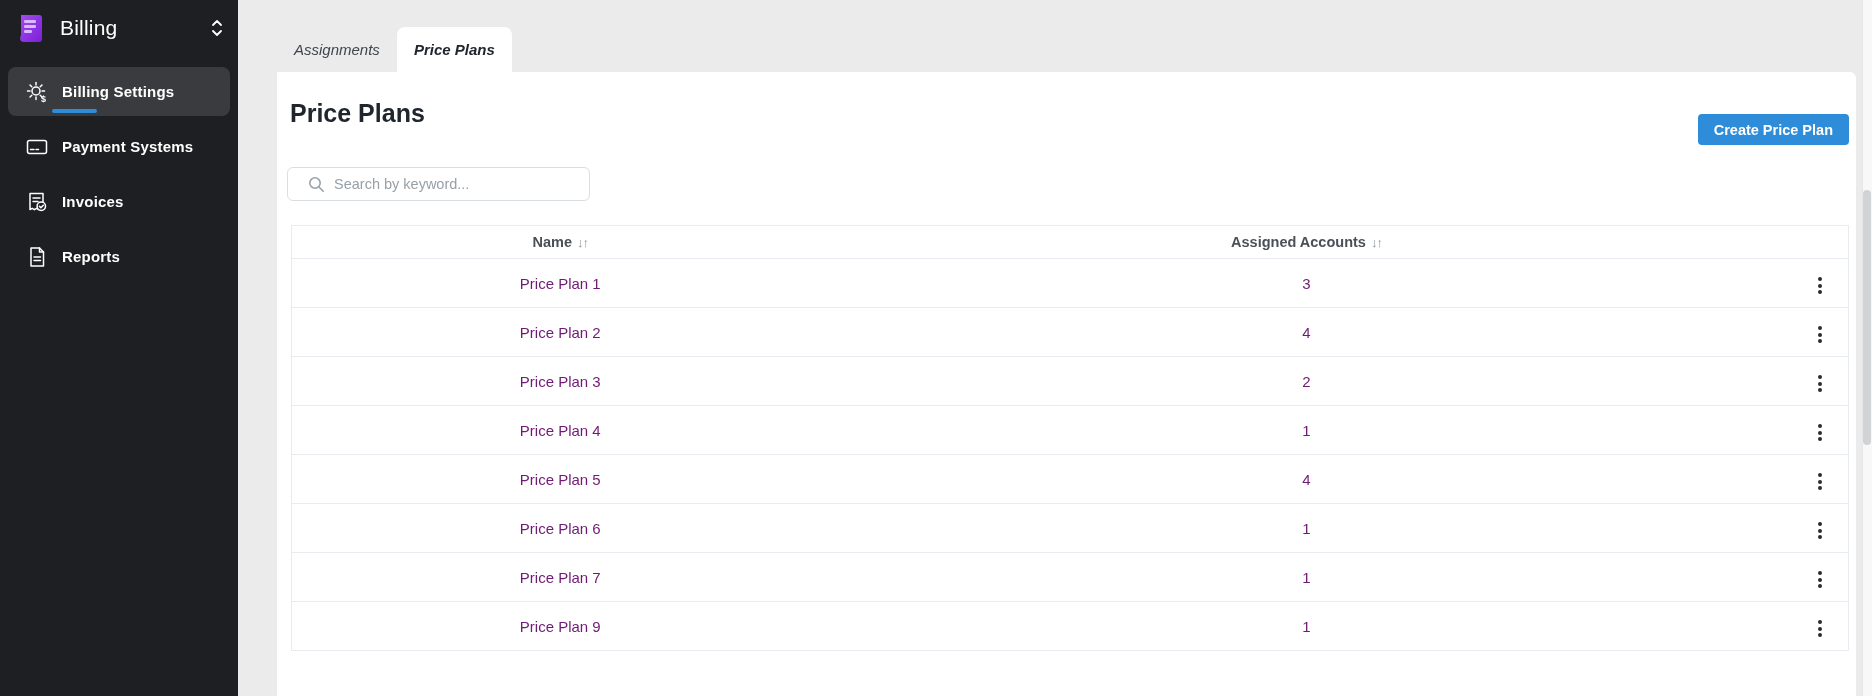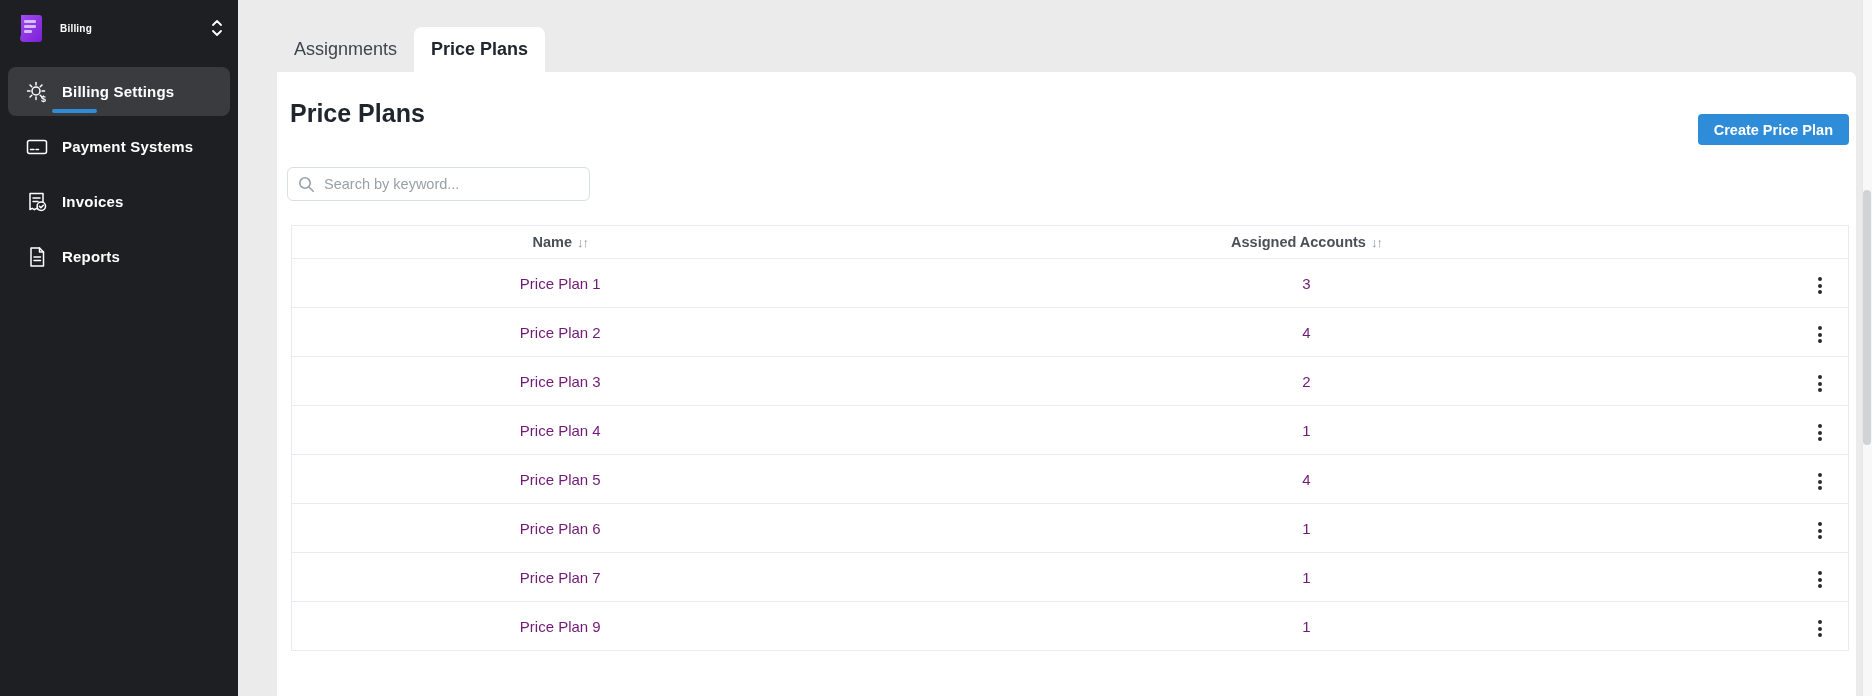--- a/index.html
+++ b/index.html
@@ -20,21 +20,21 @@
     color: #ffffff;
     z-index: 5;
   }
   .sidebar-header {
     display: flex; align-items: center;
     height: 56px; padding: 0 14px 0 15px; gap: 12px;
   }
   .app-logo {
     width: 33px; height: 33px; flex: 0 0 auto;
   }
-  .app-title { font-size: 10px; font-weight: bold; letter-spacing: .2px; text-align: right; }
+  .app-title { font-size: 21px; font-weight: normal; letter-spacing: .2px; text-align: right; }
   .header-chevron { margin-left: auto; cursor: pointer; display: flex; align-items: center; }
 
   .nav { margin-top: 11px; }
   .nav-item {
     display: flex; align-items: center; gap: 13px;
     height: 55px; margin: 0 8px; padding-left: 17px;
     border-radius: 8px; cursor: pointer; position: relative;
     font-size: 15px; font-weight: bold; letter-spacing: .2px;
   }
   .nav-item.active { background: #3a3b3f; height: 49px; margin-bottom: 3px; }
@@ -45,22 +45,23 @@
     background: #2e8cd8;
   }
 
   
   .tabbar {
     position: absolute; left: 277px; top: 27px; height: 45px;
     display: flex; z-index: 2;
   }
   .tab {
     display: flex; align-items: center;
-    padding: 0 17px; font-size: 18px; color: #3f454d;
+    padding: 0 17px; font-size: 15px; color: #3f454d;
     cursor: pointer;
+    font-style: italic;
   }
   .tab.active {
     background: #ffffff; border-radius: 8px 8px 0 0;
     font-weight: bold; color: #20262e;
   }
 
   
   .card {
     position: absolute; left: 277px; top: 72px;
     width: 1579px; height: 624px;
@@ -81,21 +82,21 @@
     font-size: 14.5px; font-weight: bold;
     font-family: "Liberation Sans", sans-serif;
     cursor: pointer;
   }
 
   .search-box {
     display: flex; align-items: center; gap: 9px;
     margin: 22px 0 0 10px;
     width: 303px; height: 34px;
     border: 1px solid #d9dee3; border-radius: 6px;
-    padding: 0 10px; background: #ffffff;
+    padding: 0 20px; background: #ffffff;
   }
   .search-box input {
     border: none; outline: none; flex: 1;
     font-size: 14.5px; color: #3f454d;
     font-family: "Liberation Sans", sans-serif;
     background: transparent;
   }
   .search-box input::placeholder { color: #98a0a8; }
 
   

